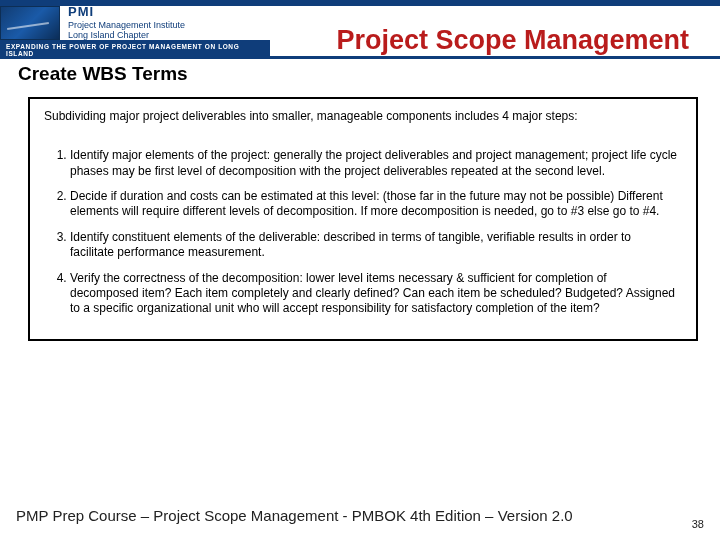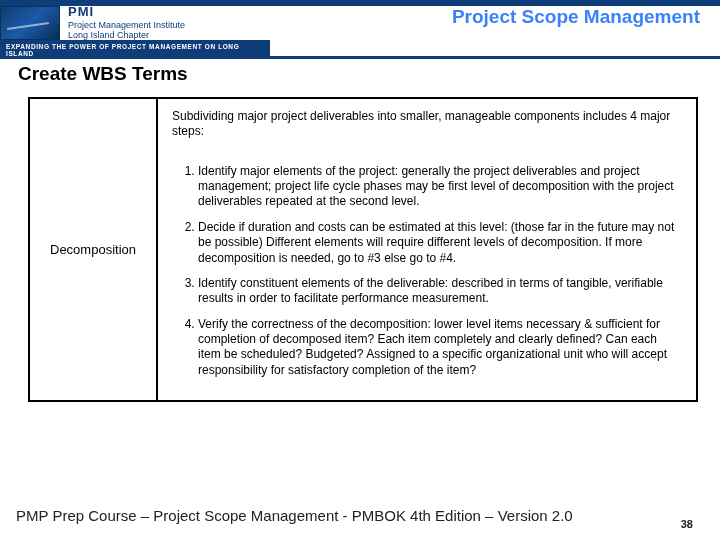--- a/index.html
+++ b/index.html
@@ -7,21 +7,21 @@
     width: 720px; height: 540px;
     font-family: Arial, Helvetica, sans-serif;
     background: #fff;
     position: relative;
     overflow: hidden;
   }
   .topbar {
     width: 100%; height: 6px; background: #0f3d7a;
   }
   .header {
-    display: flex; align-items: flex-start;
+    display: flex; align-items: flex-end;
     border-bottom: 3px solid #0f3d7a;
     gap: 36px;
   }
   .logo-block {
     width: 270px; height: 50px;
   }
   .logo-row { display:flex; height:34px; align-items:center; }
   .logo-mark {
     width: 60px; height: 34px;
     background: linear-gradient(135deg,#113c72 0%,#1a5aa8 50%,#0b2d58 100%);
@@ -33,23 +33,23 @@
     background: rgba(255,255,255,0.55); transform: rotate(-8deg);
   }
   .logo-text { margin-left:8px; font-size:9px; color:#0f3d7a; line-height:1.15; }
   .logo-text b { letter-spacing:1px; font-size:13px; display:block; }
   .tagline {
     height:16px; background:#0f3d7a; color:#fff; font-size:6.5px;
     letter-spacing:0.6px; padding:3px 6px 0 6px; font-weight:bold;
   }
   .title {
     flex:1; display:flex; align-items:center; justify-content:flex-end;
-    padding-right:20px;
-    font-family: Verdana, sans-serif; font-weight:bold; font-size:19px;
-    color:#3b82f6;
+    padding-right:31px;
+    font-family: Verdana, sans-serif; font-weight:bold; font-size:27px;
+    color:#b91c1c;
   }
   .subtitle {
     font-family: Verdana, sans-serif; font-weight:bold; font-size:19px;
     color:#000; padding: 4px 0 8px 18px;
   }
   .content-box {
     margin: 4px 22px 0 28px;
     border: 2px solid #000;
     display: flex;
   }
@@ -60,22 +60,22 @@
   }
   .right-col { flex:1; padding: 10px 14px 12px 14px; font-size:12px; line-height:1.28; }
   .intro { margin-bottom:24px; }
   ol.steps { list-style: decimal; padding-left: 26px; }
   ol.steps li { margin-bottom:10px; padding-right:4px; }
   .footer {
     position:absolute; left:16px; bottom:16px;
     font-size:15px; color:#222;
   }
   .pageno {
-    position:absolute; right:27px; bottom:10px;
-    font-size:11px; color:#222;font-weight:bold;
+    position:absolute; right:16px; bottom:10px;
+    font-size:11px; color:#222;
   }
 </style>
 </head>
 <body>
 
 <div class="topbar"></div>
 
 <div class="header">
   <div class="logo-block">
     <div class="logo-row">
@@ -87,21 +87,20 @@
       </div>
     </div>
     <div class="tagline">EXPANDING THE POWER OF PROJECT MANAGEMENT ON LONG ISLAND</div>
   </div>
   <div class="title">Project Scope Management</div>
 </div>
 
 <div class="subtitle">Create WBS Terms</div>
 
 <div class="content-box">
-  <div class="left-col">Decomposition</div>
   <div class="right-col">
     <div class="intro">Subdividing major project deliverables into smaller, manageable components includes 4 major steps:</div>
     <ol class="steps">
       <li>Identify major elements of the project: generally the project deliverables and project management; project life cycle phases may be first level of decomposition with the project deliverables repeated at the second level.</li>
       <li>Decide if duration and costs can be estimated at this level: (those far in the future may not be possible) Different elements will require different levels of decomposition. If more decomposition is needed, go to #3 else go to #4.</li>
       <li>Identify constituent elements of the deliverable: described in terms of tangible, verifiable results in order to facilitate performance measurement.</li>
       <li>Verify the correctness of the decomposition: lower level items necessary &amp; sufficient for completion of decomposed item? Each item completely and clearly defined? Can each item be scheduled? Budgeted? Assigned to a specific organizational unit who will accept responsibility for satisfactory completion of the item?</li>
     </ol>
   </div>
 </div>

